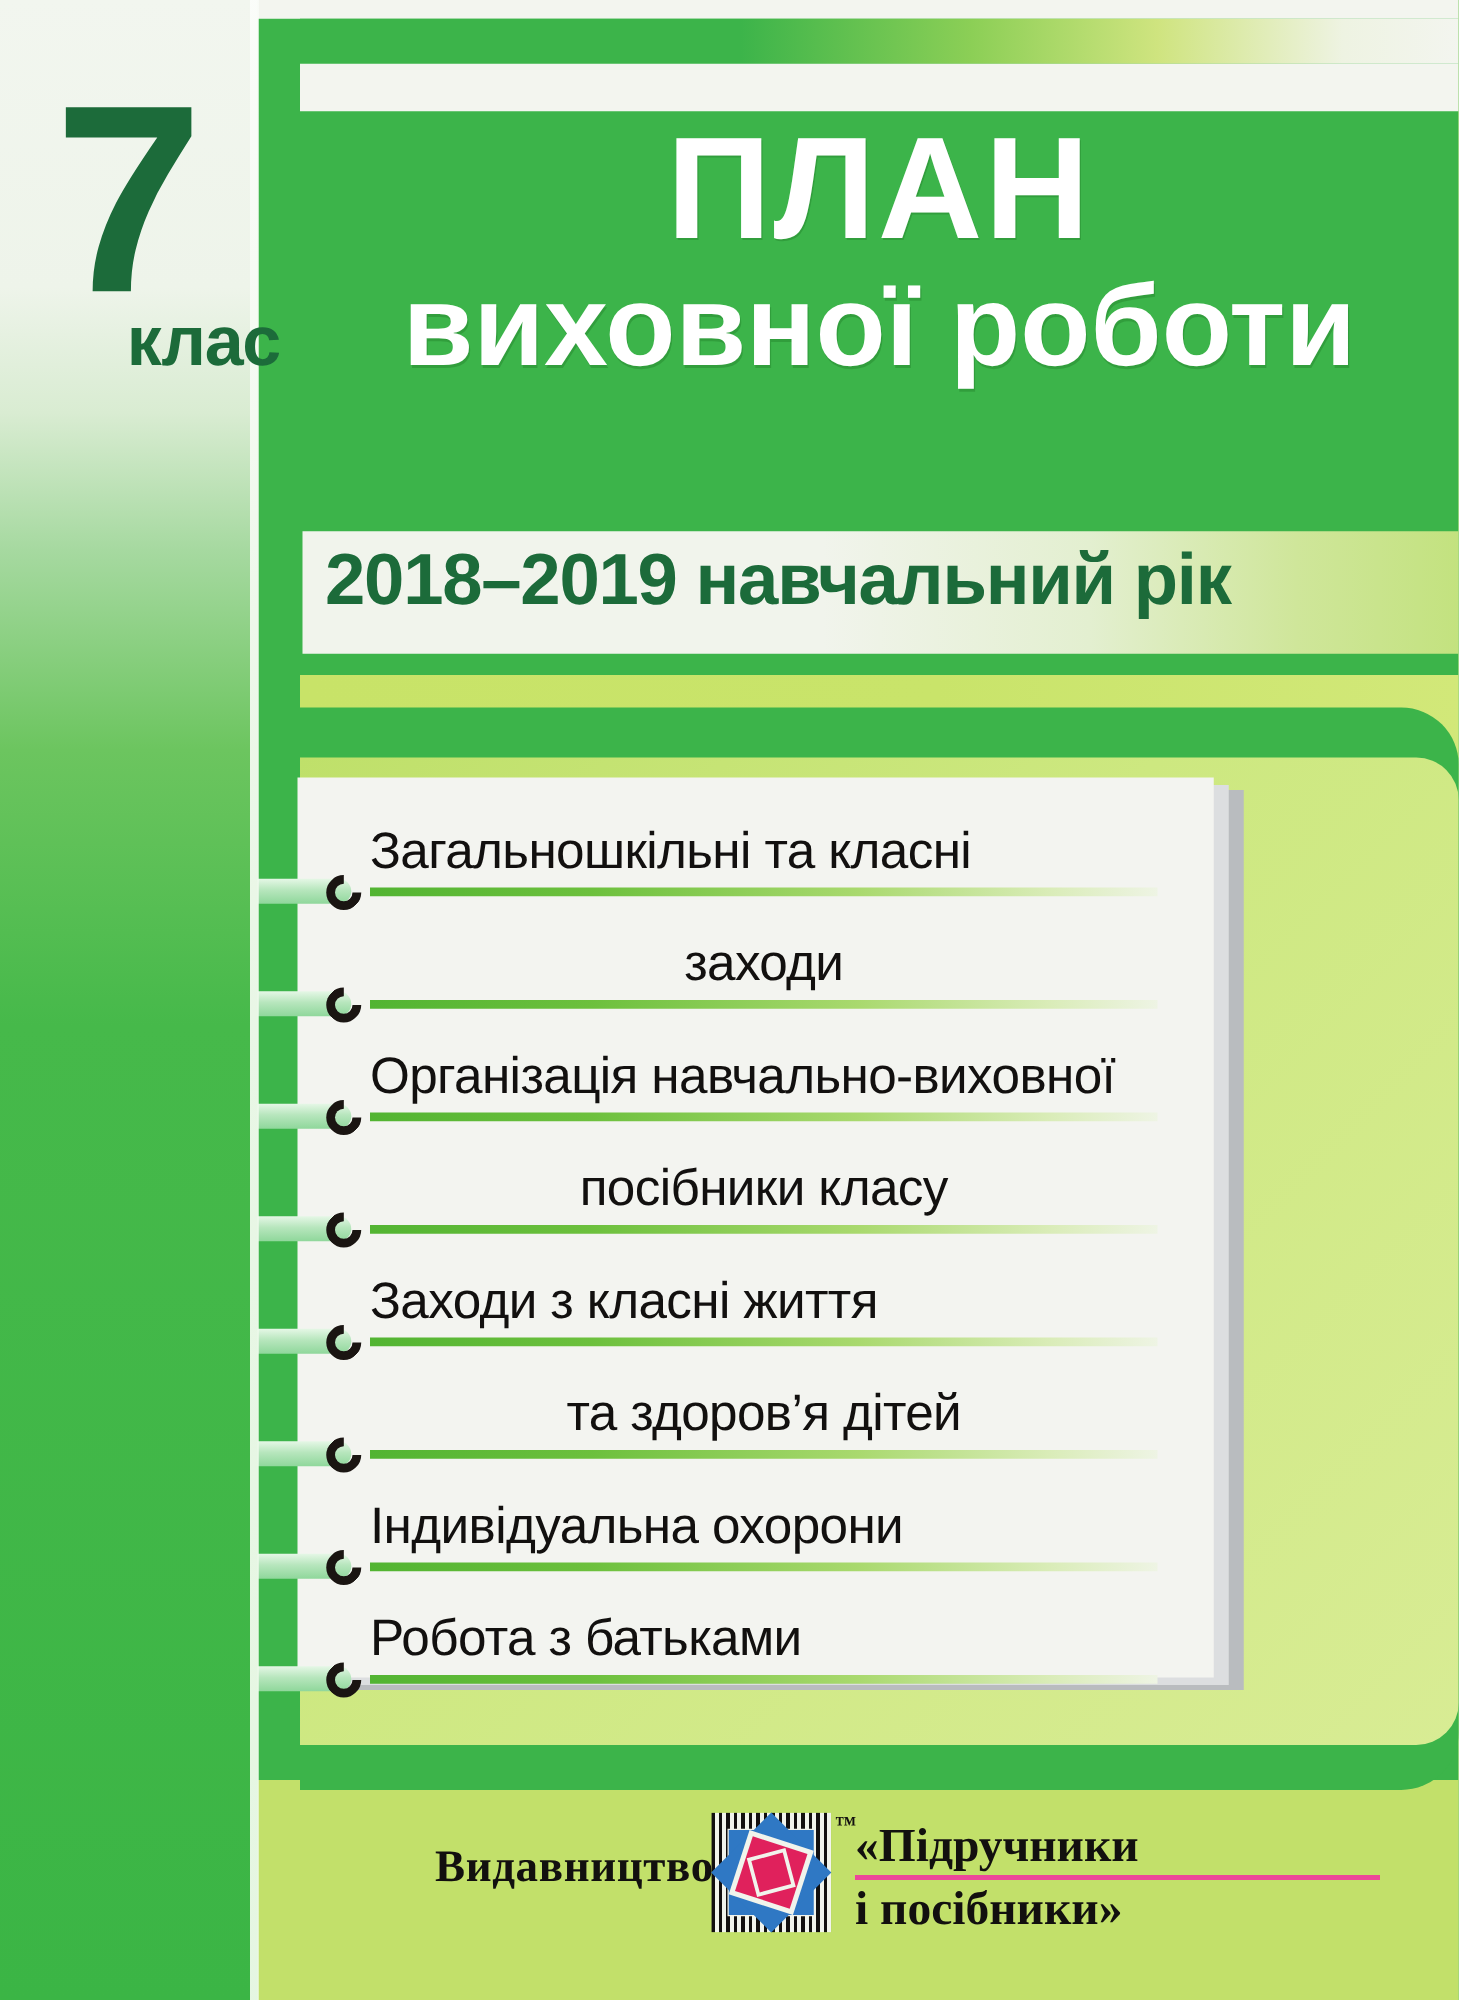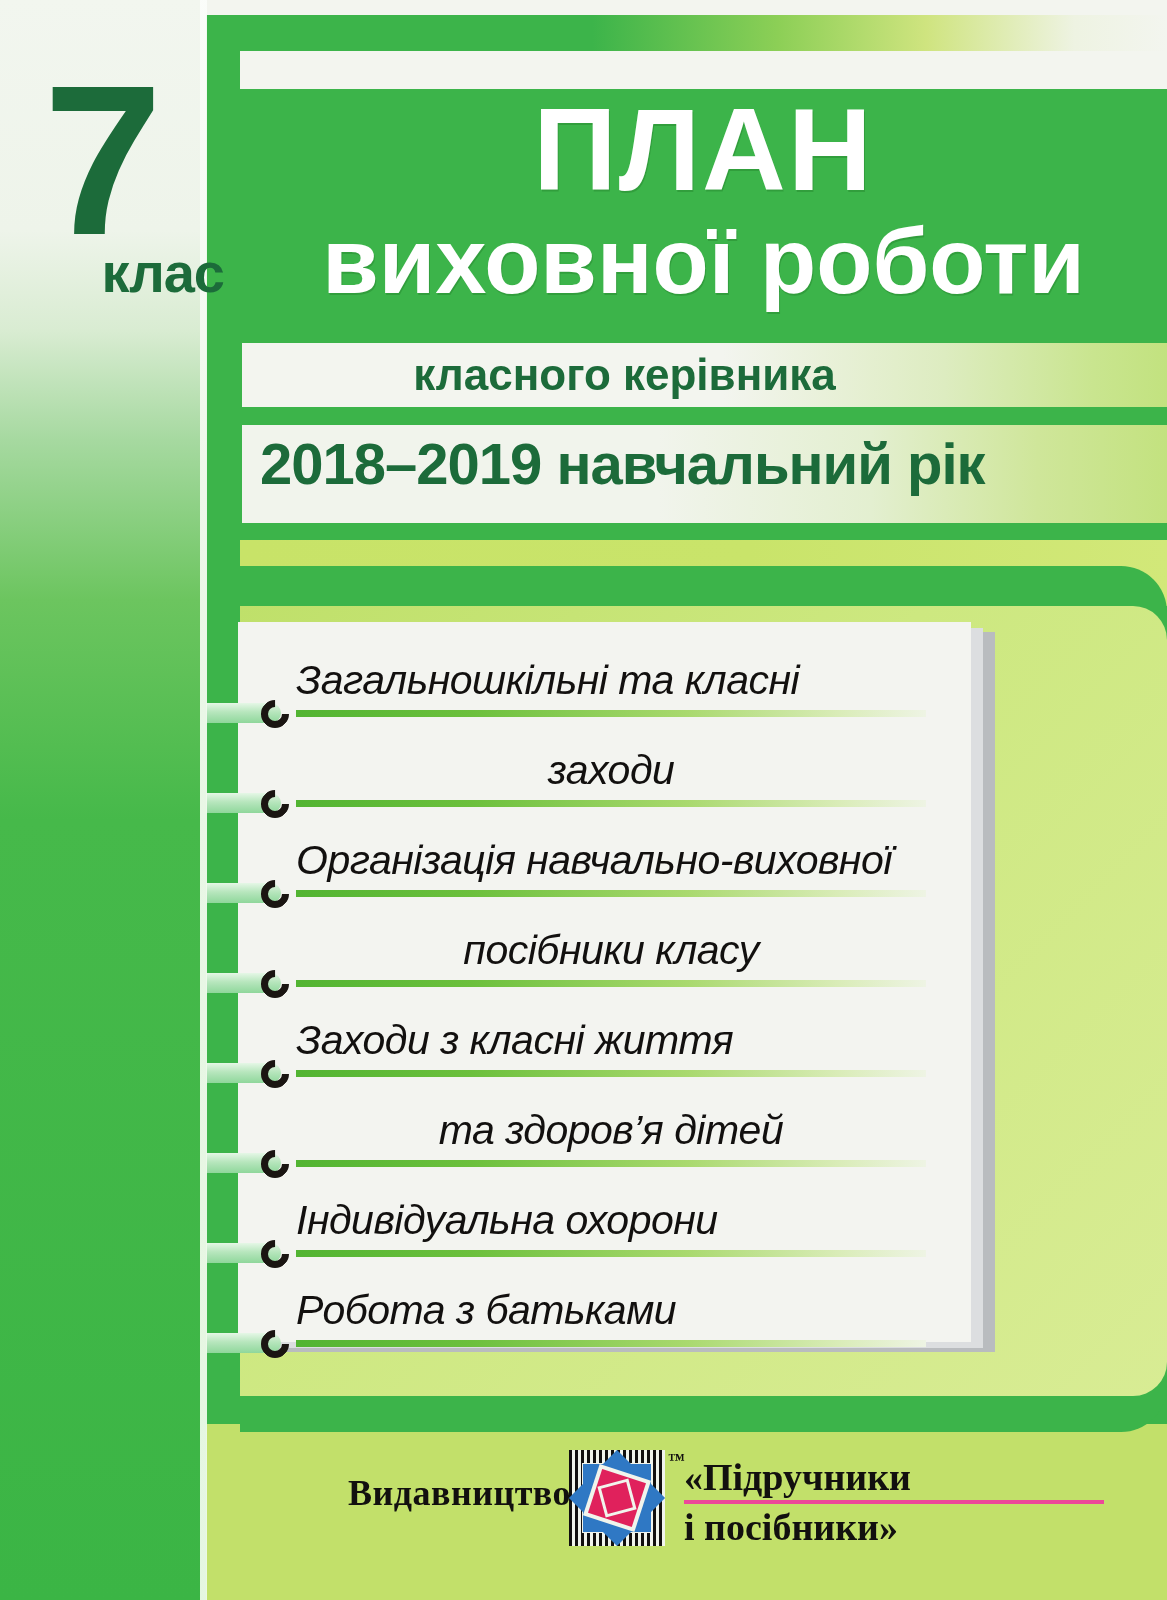--- a/index.html
+++ b/index.html
@@ -137,21 +137,21 @@
   }
 
   
   .pad-list{
     position:absolute;left:238px;top:622px;width:733px;height:720px;
   }
   .row{
     position:absolute;left:58px;width:630px;
   }
   .row .txt{
-    font-size:41px;font-style:italic;color:#12100f;
+    font-size:41px;color:#12100f;
     white-space:nowrap;line-height:1;
     font-family:"Liberation Sans",sans-serif;
     letter-spacing:-.5px;
   }
   .row .rule{
     margin-top:9px;height:7px;width:630px;
     background:linear-gradient(to right,#52b432 0%,#6cc03d 28%,#a9d96e 62%,#d9ecb7 86%,#eef4e4 100%);
   }
   .r-center .txt{text-align:center;}
   .r-left .txt{text-align:left;}
@@ -231,23 +231,20 @@
   <div class="green-field"></div>
   <div class="bottom-pale"></div>
 
   <div class="strip-top-white"></div>
   <div class="strip-grad"></div>
   <div class="strip-white-2"></div>
 
   <div class="title-main">ПЛАН</div>
   <div class="title-sub">виховної роботи</div>
 
-  <div class="band-sub">
-    <span>класного керівника</span>
-  </div>
 
   <div class="band-year">
     <span>2018–2019 навчальний рік</span>
   </div>
 
   <div class="band-lime"></div>
 
   <div class="frame"></div>
   <div class="frame-inner"></div>
 

